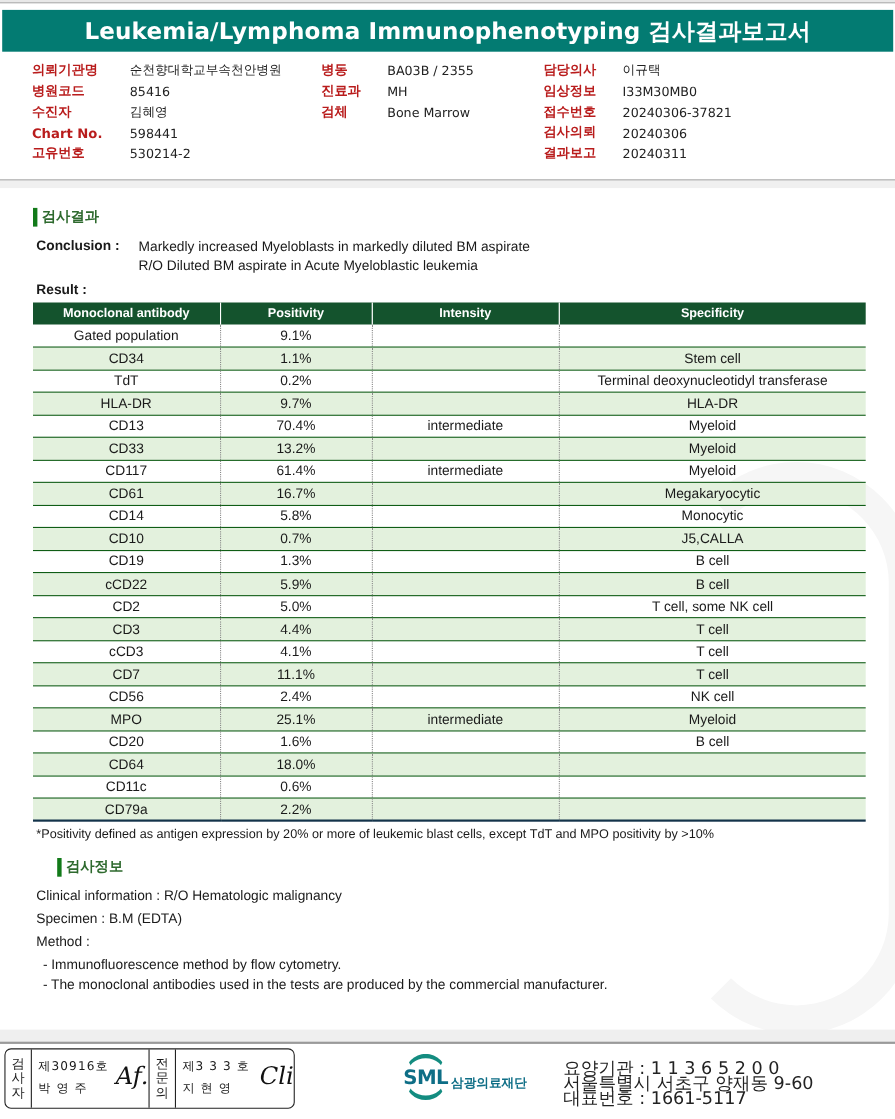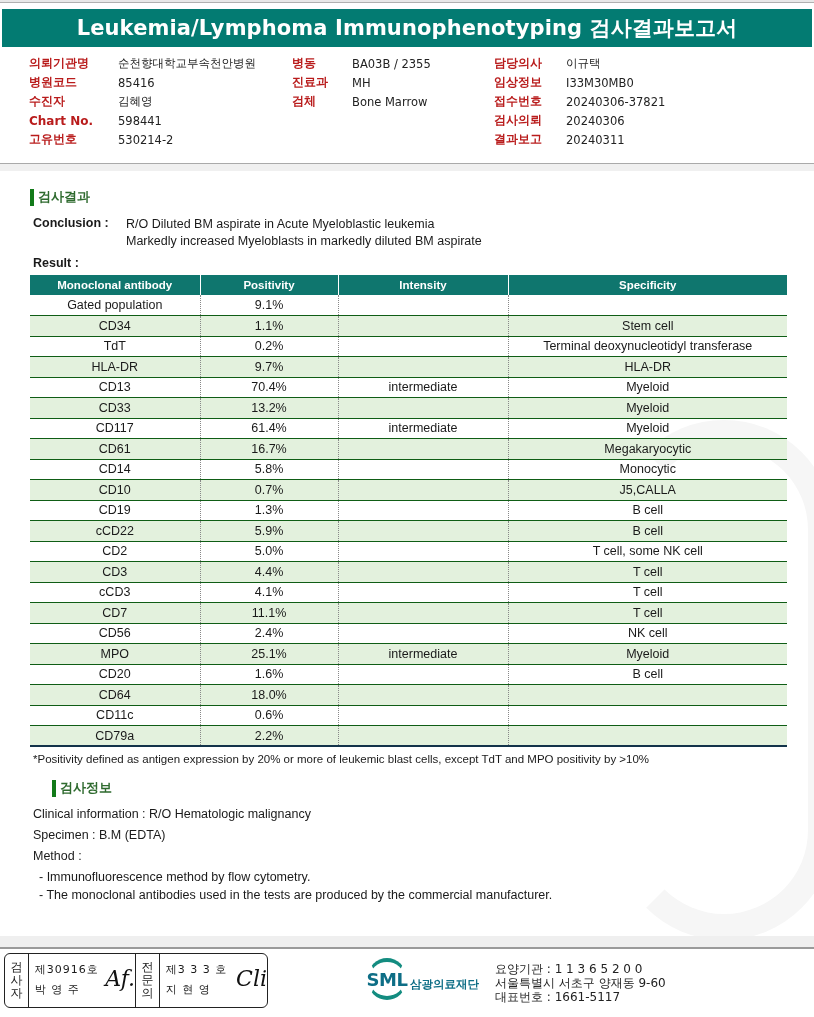--- a/index.html
+++ b/index.html
@@ -29,21 +29,21 @@
   .section-head .bar { width: 4px; height: 17px; background: #127a19; margin-right: 4px; }
   .section-head span.t { font-family: "DejaVu Sans", sans-serif; font-size: 13px; font-weight: bold; color: #2e6a2e; }
 
   .conclusion { position: absolute; left: 33px; top: 216px; font-size: 12.5px; display: flex; }
   .conclusion .lbl { width: 93px; font-weight: bold; font-size: 12.5px; }
   .conclusion .lines div { line-height: 17px; }
 
   .result-label { position: absolute; left: 33px; top: 256px; font-size: 12.5px; font-weight: bold; }
 
   table.results { position: absolute; left: 30px; top: 275px; width: 757px; border-collapse: collapse; font-size: 12.5px; }
-  table.results th { background: #0f766e; color: #fff; font-weight: bold; font-size: 11.5px; height: 20px; text-align: center; border-right: 1px solid #ffffff; }
+  table.results th { background: #14532d; color: #fff; font-weight: bold; font-size: 11.5px; height: 20px; text-align: center; border-right: 1px solid #ffffff; }
   table.results th:last-child { border-right: none; }
   table.results td { height: 20.5px; text-align: center; border-bottom: 1.5px solid #0f5d15; border-right: 1px dotted #888; padding: 0 2px; }
   table.results td:last-child { border-right: none; }
   table.results tr:nth-child(even) td { background: #e3f1dd; }
   table.results tr:last-child td { border-bottom: 2px solid #13334a; }
   .c1 { width: 170px; } .c2 { width: 138px; } .c3 { width: 170px; } .c4 { width: 279px; }
 
   .footnote { position: absolute; left: 33px; top: 753px; font-size: 11.5px; }
 
   .info2 { position: absolute; left: 33px; top: 806px; font-size: 12.5px; }
@@ -58,21 +58,21 @@
   .sign-box .sblock:last-child { border-right: none; }
   .sign-box .sblock div { height: 20px; letter-spacing: 1px; }
   .sign-box .sig { position: absolute; right: 0; top: 12px; font-family: "DejaVu Serif", serif; font-style: italic; font-size: 22px; color: #111; }
 
   .sml { position: absolute; left: 366px; top: 958px; display: flex; align-items: center; }
   .sml .logo { position: relative; width: 42px; height: 44px; }
   .sml .logo .arc-top { position: absolute; left: 2px; top: 0px; width: 38px; height: 38px; border-radius: 50%; border-top: 4px solid #138c80; border-left: 2px solid transparent; border-right: 2px solid transparent; border-bottom: 4px solid transparent; }
   .sml .logo .arc-bot { position: absolute; left: 2px; top: 4px; width: 38px; height: 38px; border-radius: 50%; border-bottom: 4px solid #138c80; border-left: 2px solid transparent; border-right: 2px solid transparent; border-top: 4px solid transparent; }
   .sml .logo .txt { position: absolute; left: 0; top: 11px; width: 42px; text-align: center; font-weight: bold; font-size: 18px; color: #0e6e86; font-family: "DejaVu Sans", sans-serif; letter-spacing: -0.5px; }
   .sml .name { font-family: "DejaVu Sans", sans-serif; font-size: 11.5px; font-weight: bold; color: #0e6e86; margin-left: 2px; margin-top: 8px; }
-  .address { position: absolute; left: 495px; top: 961px; font-family: "DejaVu Sans", sans-serif; font-size: 12px; color: #222; }
+  .address { position: absolute; left: 512px; top: 961px; font-family: "DejaVu Sans", sans-serif; font-size: 16px; color: #222; }
   .address div { height: 14px; }
 
   .watermark { position: absolute; right: -20px; top: 420px; width: 220px; height: 520px; border: 26px solid #f6f6f6; border-radius: 110px; border-left-color: transparent; pointer-events: none; }
 </style>
 </head>
 <body>
 
 <div class="top-rule"></div>
 <div class="watermark"></div>
 
@@ -144,22 +144,22 @@
 <div class="section-rule"></div>
 
 <div class="section-head" style="left:30px; top:188px;">
   <div class="bar"></div>
   <span class="t">검사결과</span>
 </div>
 
 <div class="conclusion">
   <div class="lbl">Conclusion :</div>
   <div class="lines">
+    <div>Markedly increased Myeloblasts in markedly diluted BM aspirate</div>
     <div>R/O Diluted BM aspirate in Acute Myeloblastic leukemia</div>
-    <div>Markedly increased Myeloblasts in markedly diluted BM aspirate</div>
   </div>
 </div>
 
 <div class="result-label">Result :</div>
 
 <table class="results">
   <thead>
     <tr>
       <th class="c1">Monoclonal antibody</th>
       <th class="c2">Positivity</th>

